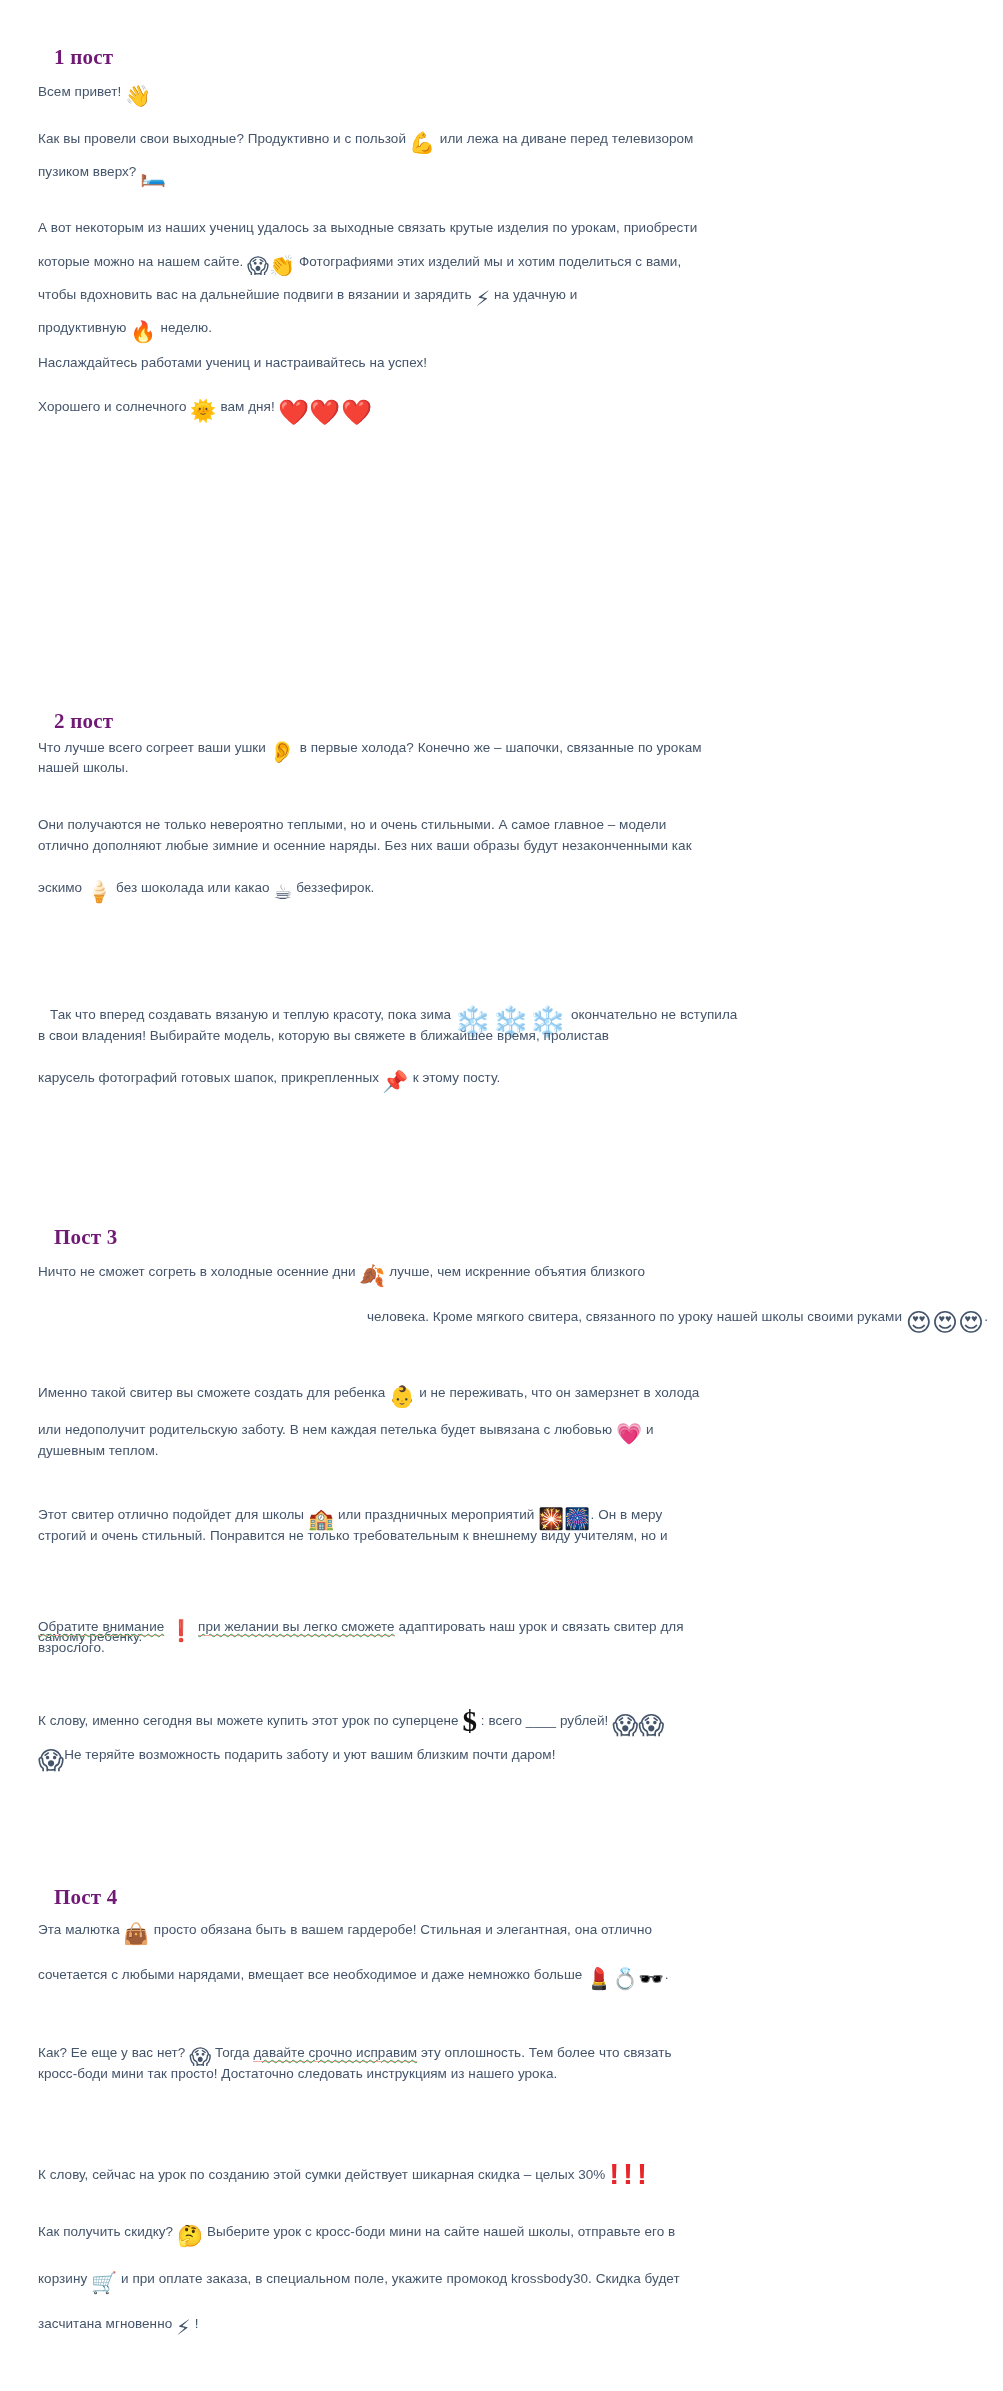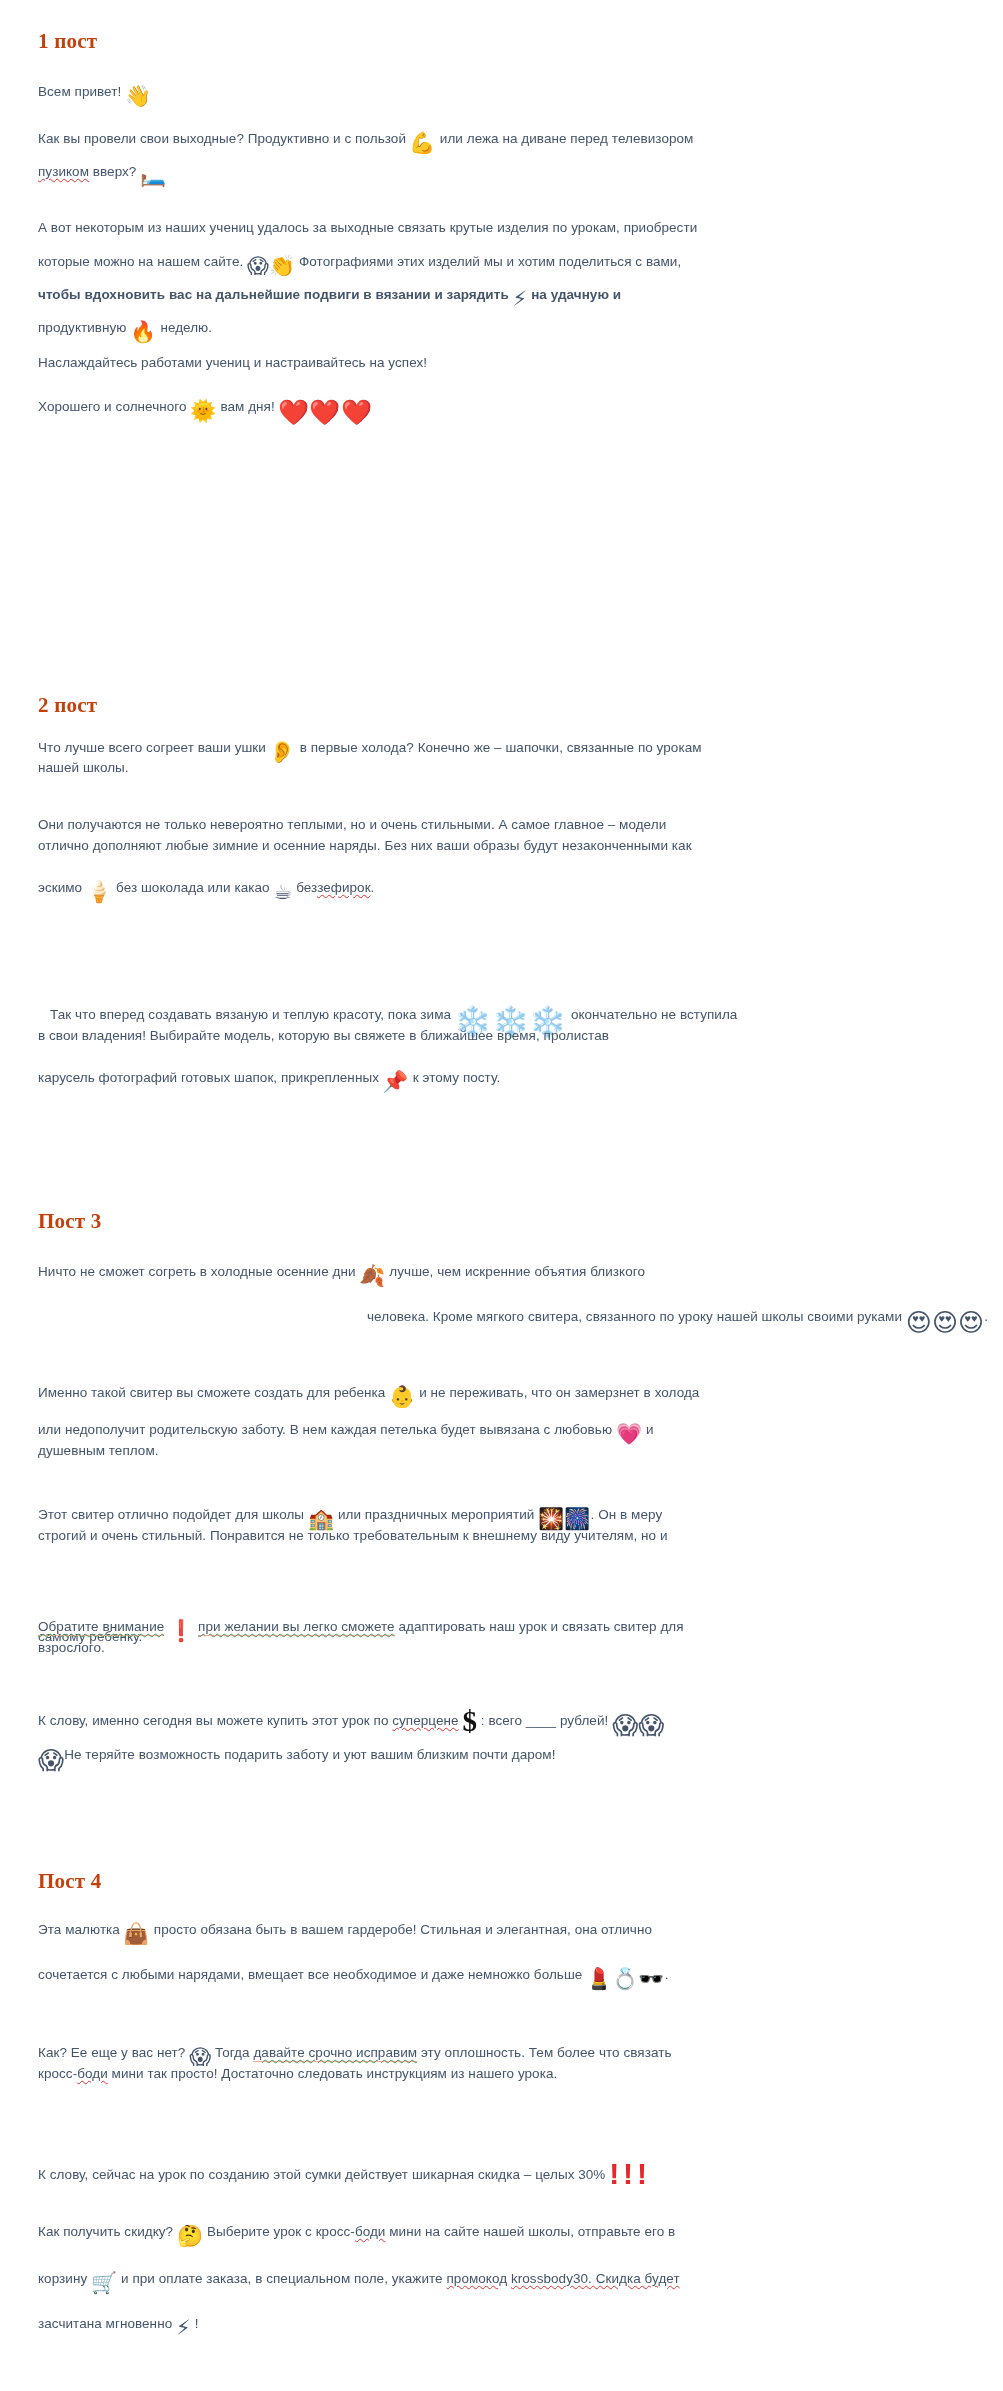--- a/index.html
+++ b/index.html
@@ -16,42 +16,41 @@
     width:1003px;
     min-height:2391px;
     box-sizing:border-box;
     padding:0 40px 0 38px;
     background:#fff;
   }
   h2.post-heading{
     font-family:"Liberation Serif","DejaVu Serif",serif;
     font-size:21px;
     font-weight:bold;
-    color:#c2410c;
-    margin:0;
+    color:#701a75;
+    margin:16px;
     letter-spacing:.2px;
   }
   p.para{
     font-size:13.5px;
     color:#44546a;
     margin:0;
     line-height:1.45;
     letter-spacing:.05px;
   }
   .em{
     display:inline-block;
     vertical-align:-0.30em;
     line-height:1;
     font-family:"DejaVu Sans",sans-serif;
   }
   .em.big{ font-size:25px; vertical-align:-0.38em; }
   .em.mid{ font-size:21px; vertical-align:-0.34em; }
   .em.xl{  font-size:30px; vertical-align:-0.42em; }
   .spell{
-    text-decoration:underline;
     text-decoration-style:wavy;
     text-decoration-color:#e03131;
     text-decoration-thickness:1px;
     text-underline-offset:2px;
   }
   .spell-green{
     text-decoration:underline;
     text-decoration-style:wavy;
     text-decoration-color:#2f9e44;
     text-decoration-thickness:1px;
@@ -108,21 +107,21 @@
   <p class="para blk" style="top:218px; width:930px;">
     <span>А вот некоторым  из наших учениц удалось за выходные связать крутые изделия  по урокам,  приобрести</span>
   </p>
 
   <p class="para blk" style="top:252px; width:930px;">
     <span>которые можно на нашем сайте.</span>
     <span class="em mid">😱</span><span class="em mid">👏</span>
     <span>Фотографиями этих изделий мы и хотим поделиться с вами,</span>
   </p>
 
-  <p class="para blk" style="top:285px; width:930px;font-weight:bold;">
+  <p class="para blk" style="top:285px; width:930px;">
     <span>чтобы вдохновить вас на дальнейшие подвиги в вязании и зарядить</span>
     <span class="em mid">⚡</span>
     <span>на удачную и</span>
   </p>
 
   <p class="para blk" style="top:318px;">
     <span>продуктивную</span>
     <span class="em mid">🔥</span>
     <span>неделю.</span>
   </p>

